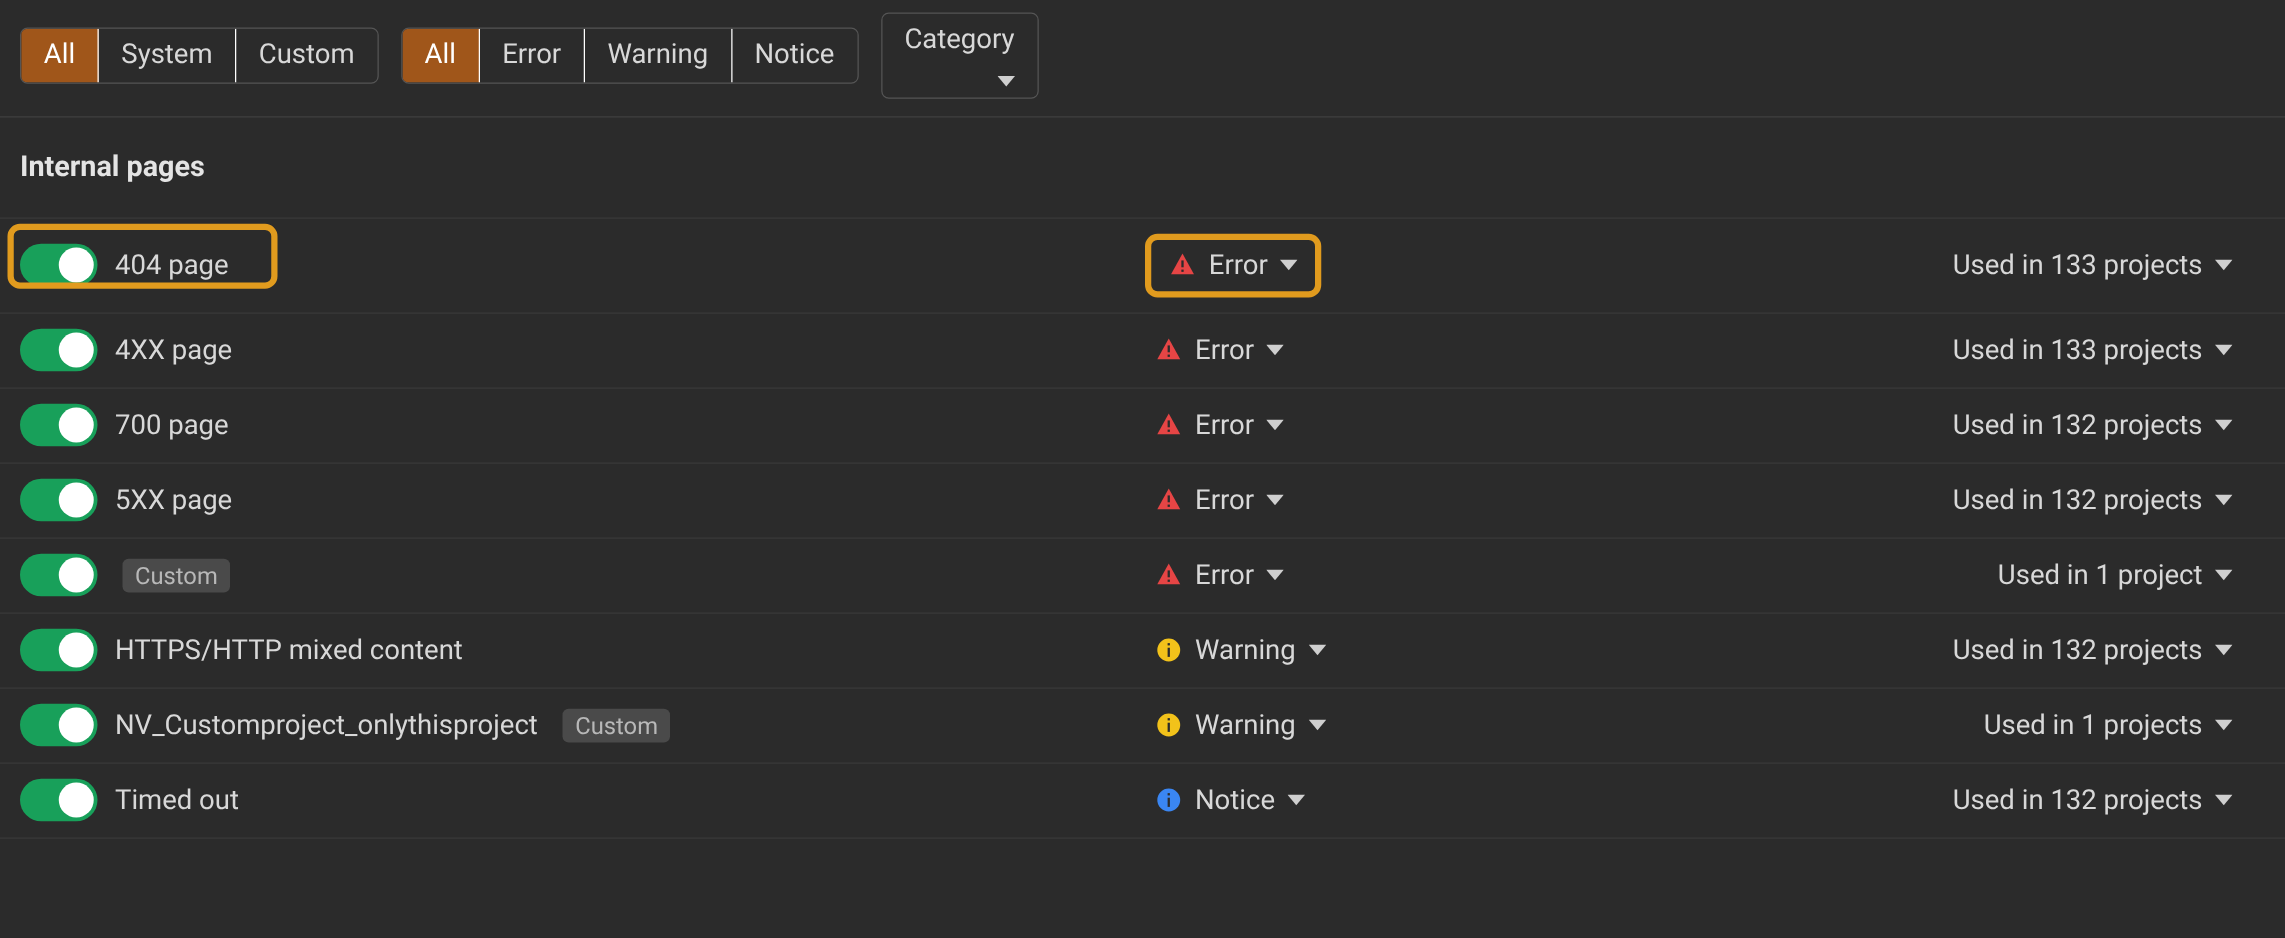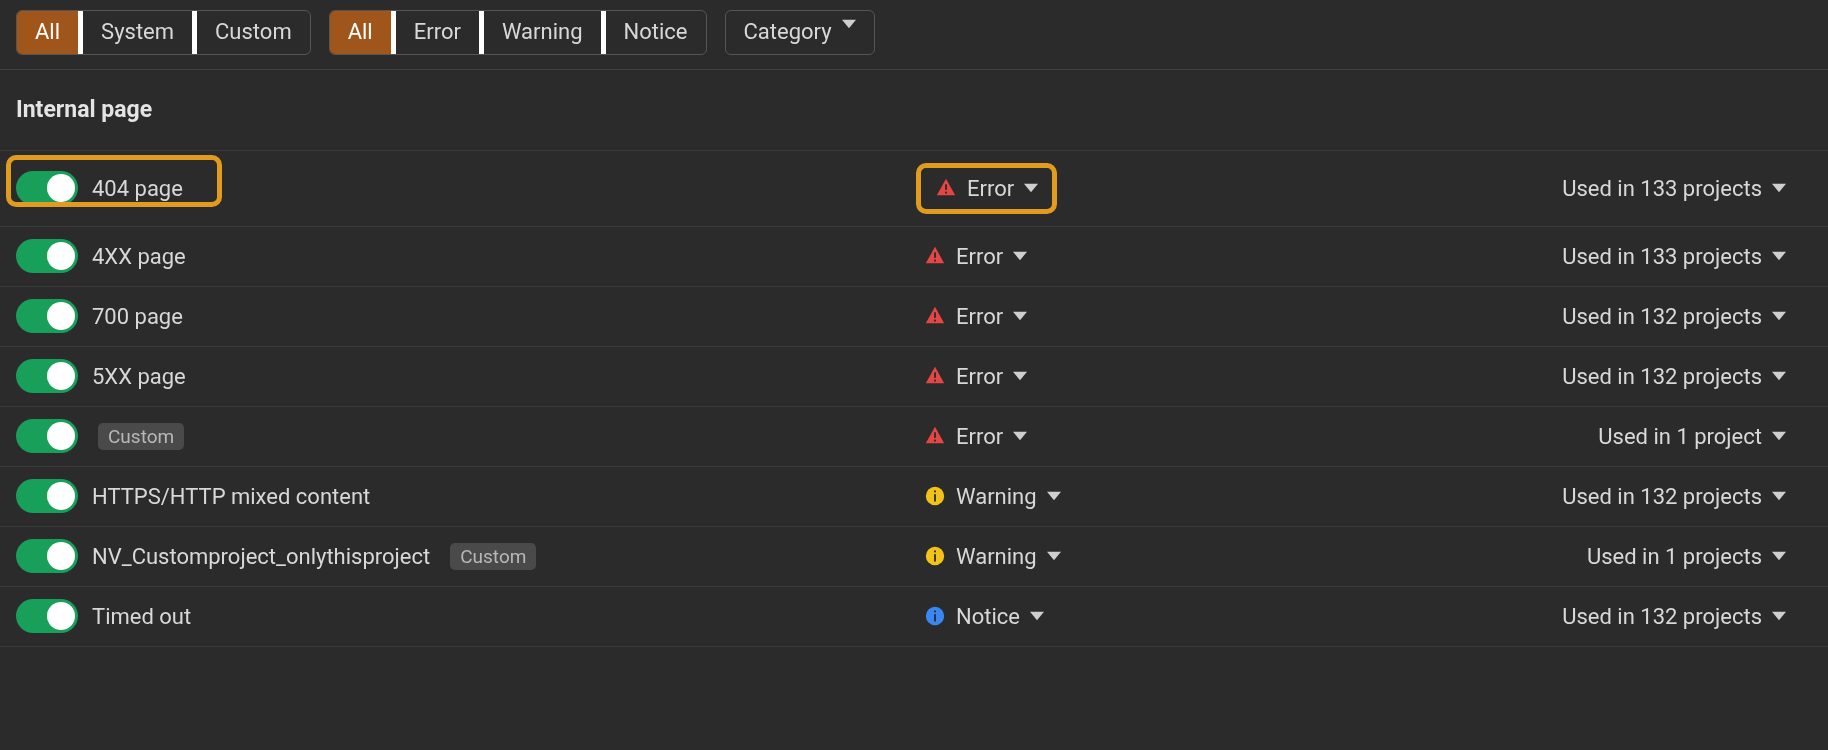--- a/index.html
+++ b/index.html
@@ -20,43 +20,44 @@
     border-bottom: 1px solid #404040;
   }
   .btn-group {
     display: flex;
     border: 1px solid #555;
     border-radius: 6px;
     overflow: hidden;
   }
   .btn-group .btn {
     padding: 6px 18px;
-    border-right: 5px solid #ffffff;
+    border-right: 1px solid #ffffff;
     cursor: pointer;
     color: #d8d8d8;
     background: transparent;
     font-size: 22px;
     line-height: 1.4;
   }
   .btn-group .btn:last-child { border-right: none; }
   .btn-group .btn.active {
     background: #a0561a;
     color: #fff;
   }
   .dropdown-btn {
     display: inline-flex;
-    align-items: flex-start;
+    align-items: flex-end;
     gap: 10px;
     padding: 6px 18px;
     border: 1px solid #555;
     border-radius: 6px;
     cursor: pointer;
     color: #d8d8d8;
     font-size: 22px;
     line-height: 1.4;
+    flex-direction: column;
   }
   .section-title {
     font-weight: 700;
     font-size: 23px;
     color: #e4e4e4;
     padding: 26px 16px 12px 16px;
   }
   .rows { }
   .row {
     display: grid;
@@ -162,21 +163,21 @@
   <div class="dropdown-btn">
     <span>Category</span>
     <span class="chev">
       <svg viewBox="0 0 10 6">
           <path d="M0 0 L5 6 L10 0 Z" fill="#cfcfcf"></path>
         </svg>
     </span>
   </div>
 </div>
 
-<div class="section-title">Internal page</div>
+<div class="section-title">Internal pages</div>
 
 <div class="rows" id="rows">
     <div class="row first">
       <div class="name-cell">
         <div class="toggle"></div>
         <span class="name-text">404 page</span>
       </div>
       <div class="name-highlight"></div>
       <div class="sev-cell sev-highlight">
         <span class="sev-icon"><svg viewBox="0 0 24 24" width="22" height="22">

